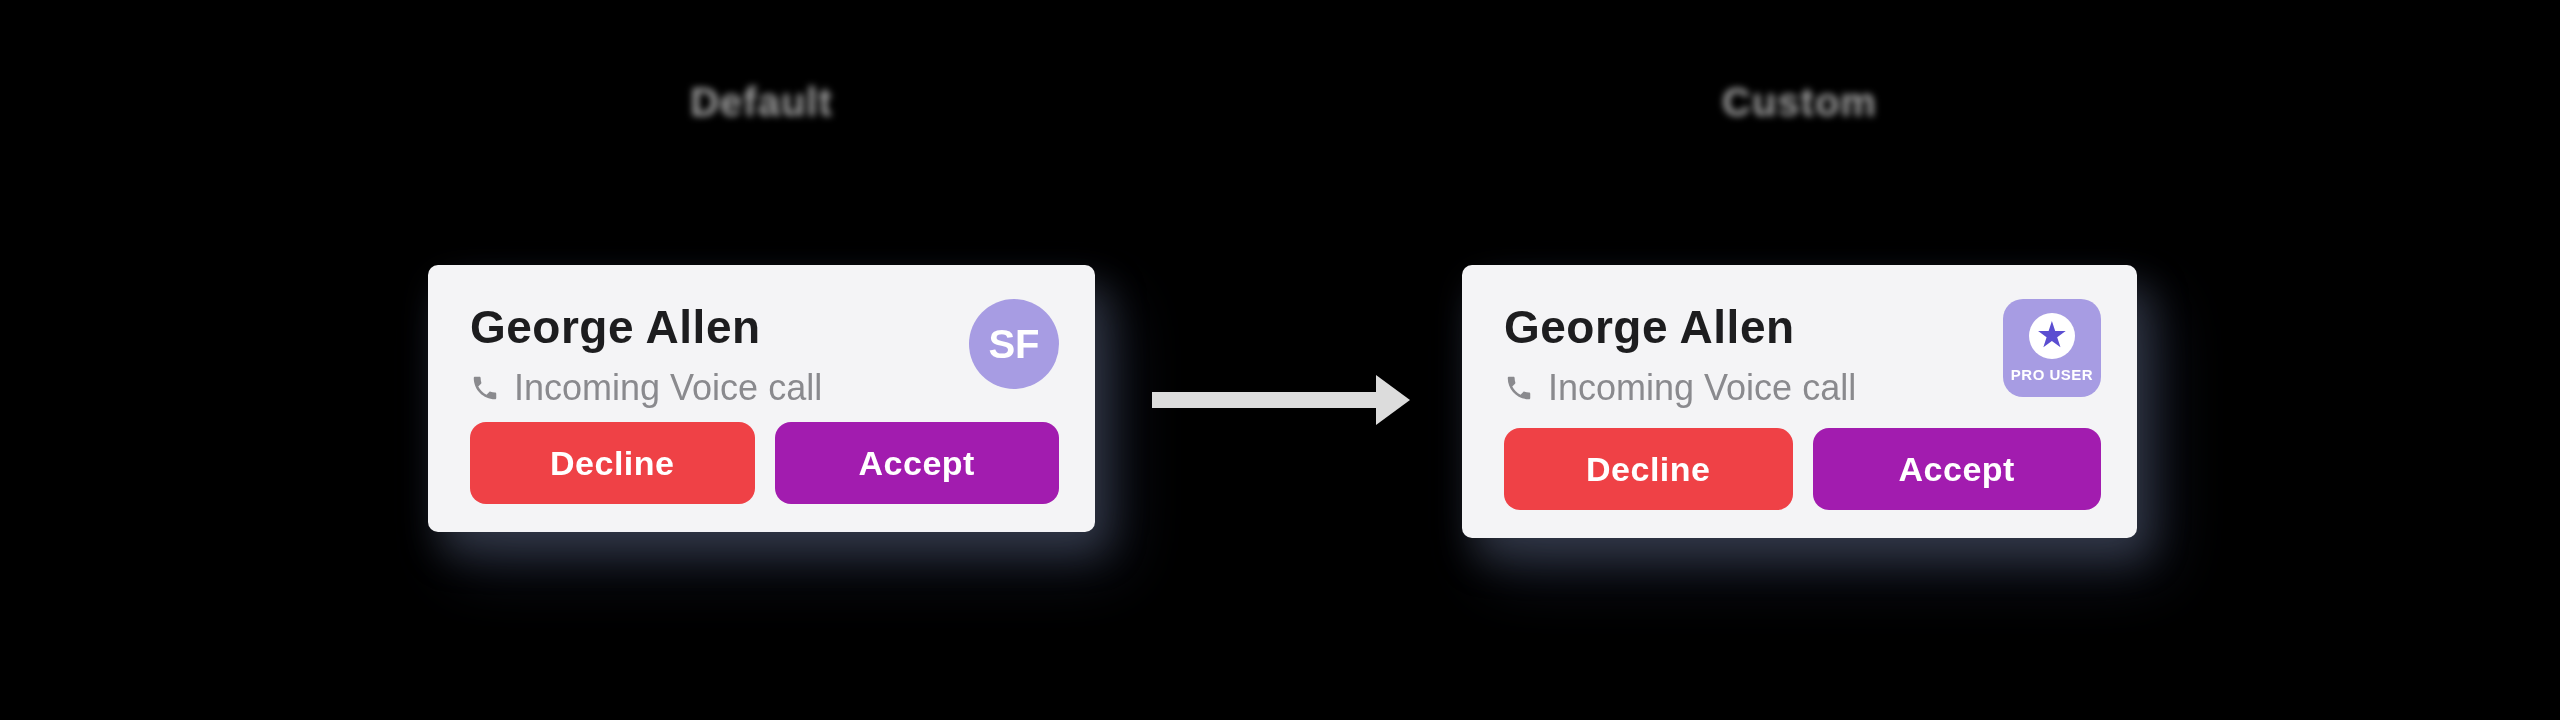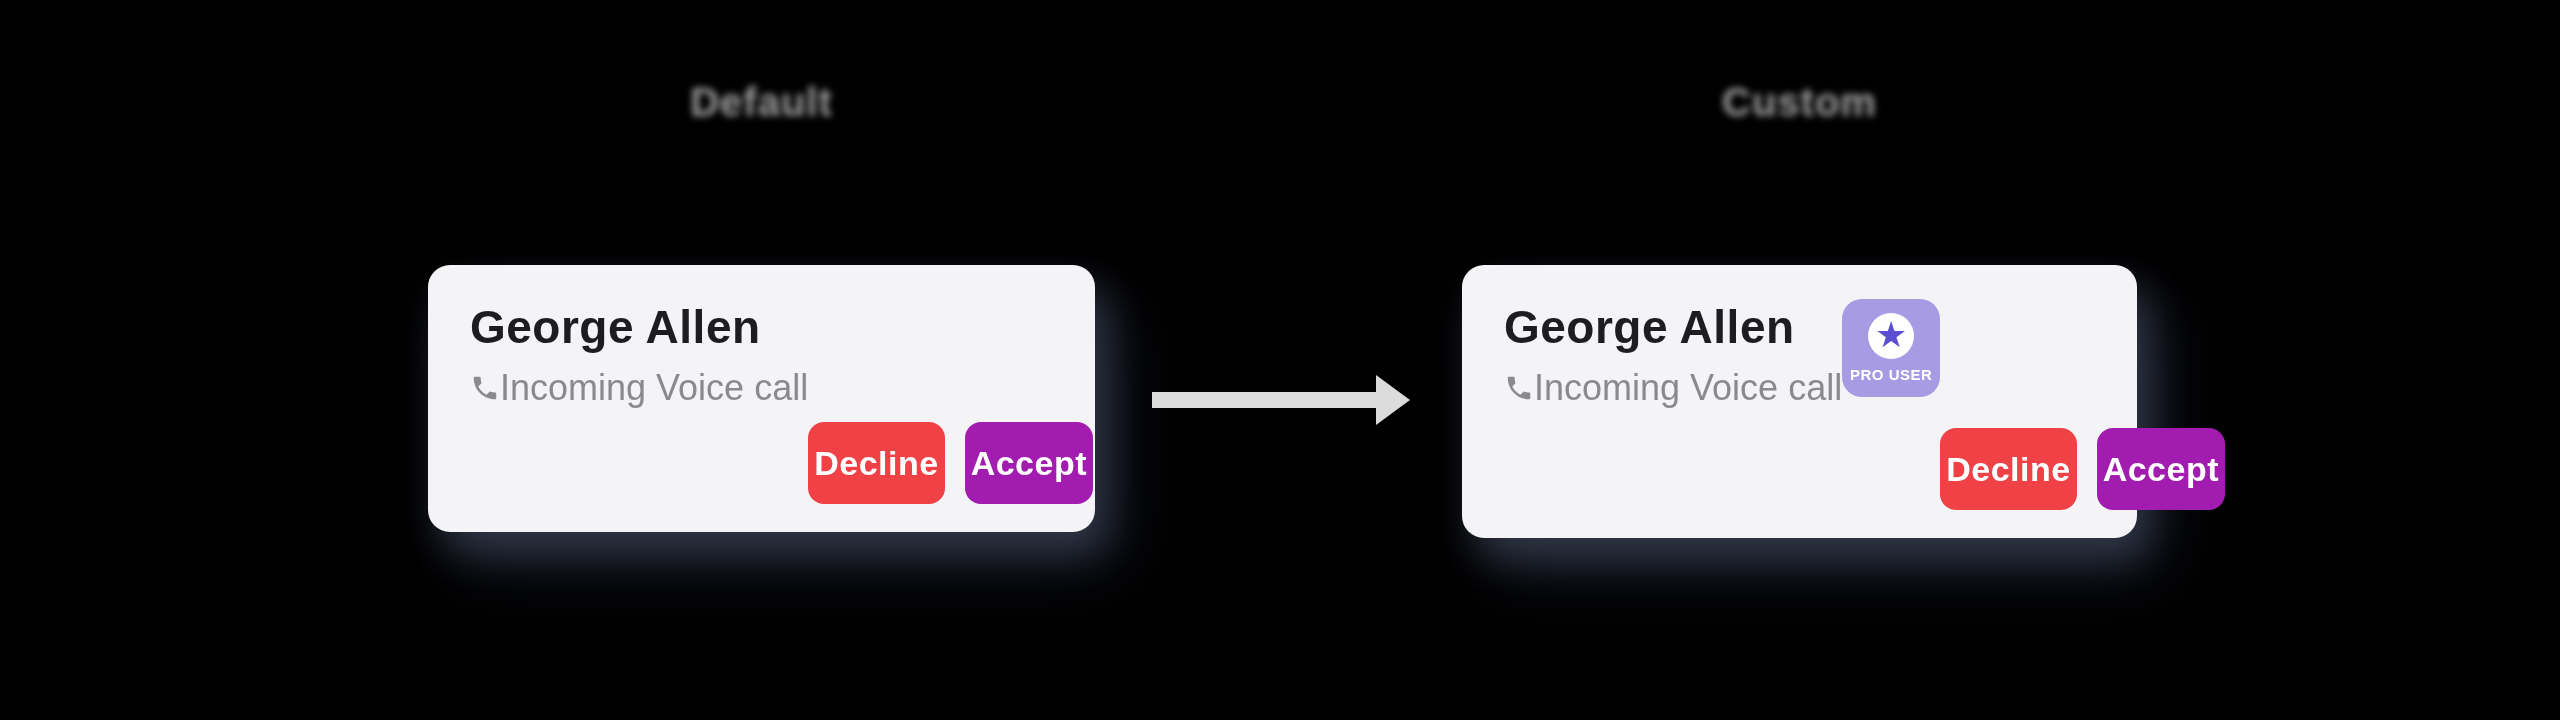--- a/index.html
+++ b/index.html
@@ -29,24 +29,25 @@
     filter: blur(3.5px);
     letter-spacing: 1px;
   }
   .label-a { left: 428px; width: 667px; }
   .label-b { left: 1462px; width: 675px; }
 
   
   .card {
     position: absolute;
     background: #f4f4f6;
-    border-radius: 22px;
+    border-radius: 10px;
     box-sizing: border-box;
     padding: 34px 36px 28px 42px;
     display: flex;
+    flex-direction: column;
     box-shadow: 12px 20px 38px rgba(95, 105, 130, 0.40),
                 26px 36px 64px rgba(40, 48, 70, 0.55);
   }
   .card-a { left: 428px; top: 265px; width: 667px; height: 267px; }
   .card-b { left: 1462px; top: 265px; width: 675px; height: 273px; }
 
   .card-header {
     display: flex;
     justify-content: space-between;
     align-items: flex-start;
@@ -57,20 +58,21 @@
     font-weight: bold;
     color: #1d1d1f;
     letter-spacing: 0.5px;
     line-height: 1.05;
     margin-top: 4px;
     white-space: nowrap;
   }
   .call-type {
     display: flex;
     align-items: center;
+    gap: 14px;
     margin-top: 16px;
   }
   .phone-icon { width: 30px; height: 30px; display: inline-flex; }
   .phone-icon svg { width: 30px; height: 30px; fill: #8a8a8e; }
   .call-status {
     font-size: 36px;
     color: #8a8a8e;
     white-space: nowrap;
   }
 
@@ -184,20 +186,21 @@
         <div class="caller-name">George Allen</div>
         <div class="call-type">
           <span class="phone-icon">
             <svg viewBox="0 0 24 24" aria-hidden="true">
               <path d="M6.62 10.79c1.44 2.83 3.76 5.14 6.59 6.59l2.2-2.21c.27-.27.67-.36 1.02-.24 1.12.37 2.33.57 3.57.57.55 0 1 .45 1 1V20c0 .55-.45 1-1 1-9.39 0-17-7.61-17-17 0-.55.45-1 1-1h3.5c.55 0 1 .45 1 1 0 1.25.2 2.45.57 3.57.11.35.03.74-.25 1.02l-2.2 2.2z"></path>
             </svg>
           </span>
           <span class="call-status">Incoming Voice call</span>
         </div>
       </div>
+      <div class="avatar">SF</div>
     </div>
     <div class="button-row">
       <button class="btn btn-decline">Decline</button>
       <button class="btn btn-accept">Accept</button>
     </div>
   </div>
 
   <div class="arrow">
     <div class="arrow-line"></div>
     <div class="arrow-head"></div>

